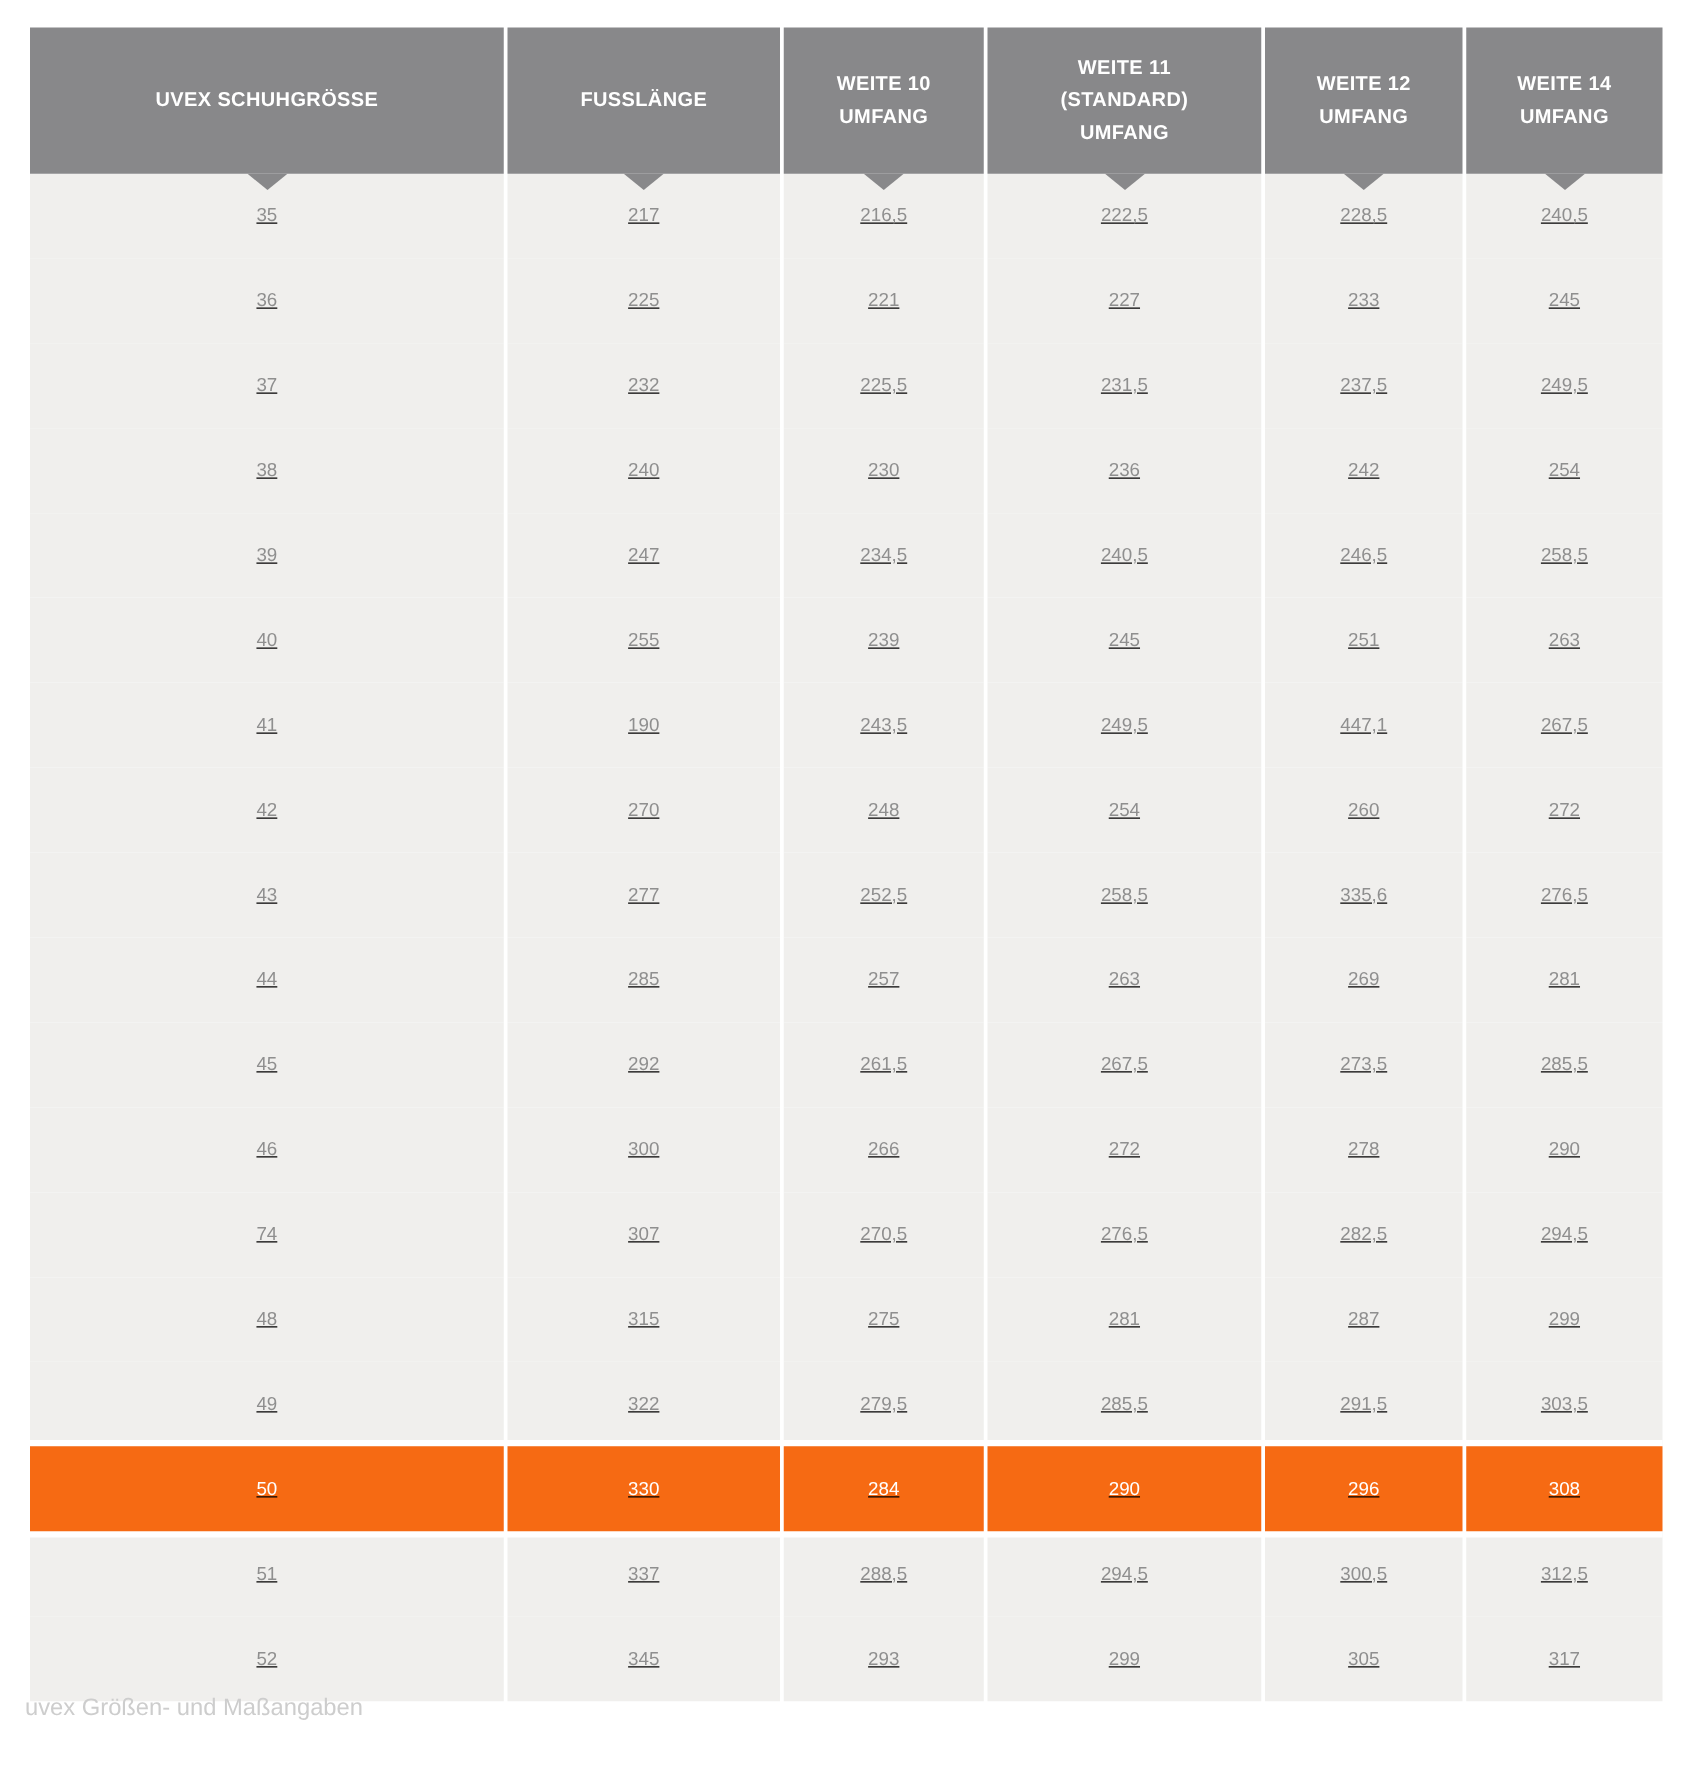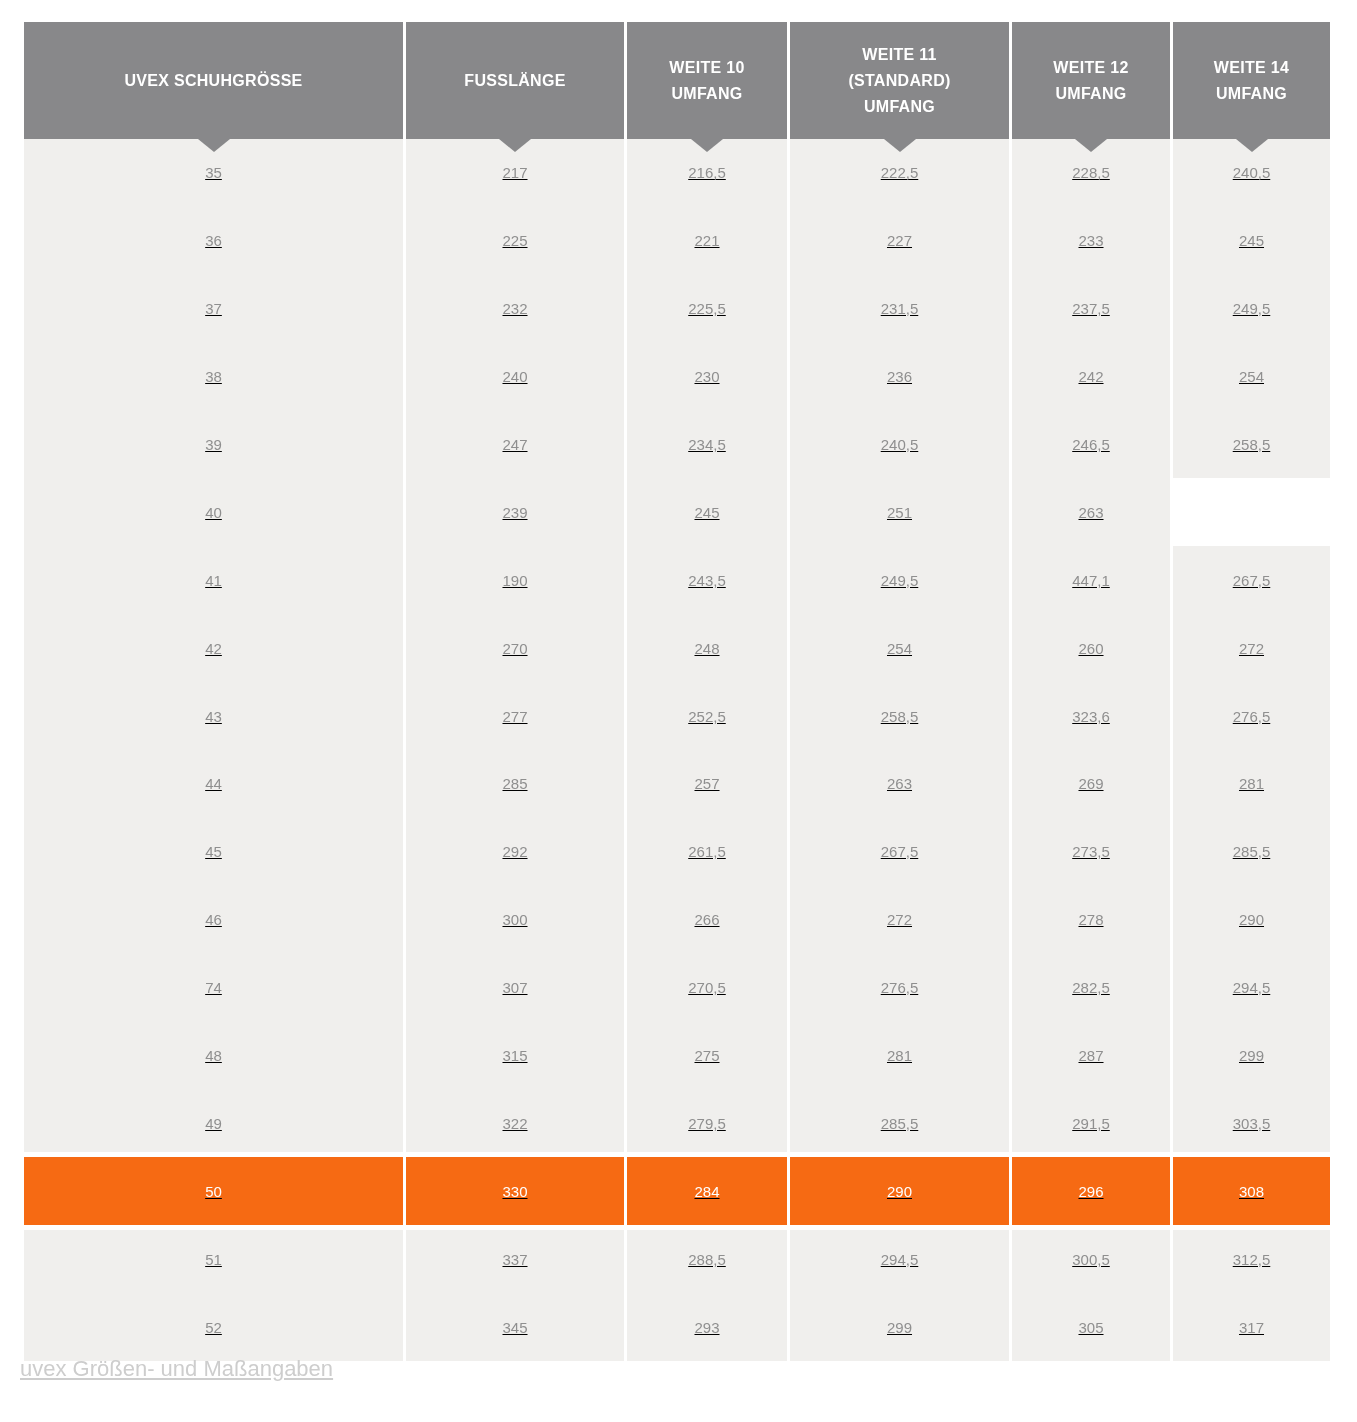--- a/index.html
+++ b/index.html
@@ -68,23 +68,22 @@
   }
   .row.highlight .cell {
     background: var(--highlight-bg, #f66a13);
     color: var(--highlight-text, #ffffff);
     font-weight: normal;
   }
   .caption {
     position: absolute;
     left: 20px;
     top: 1356px;
-    font-size: 22px;
+    font-size: 19px;
     color: var(--caption-text, #cdcdcd);
-    text-decoration: underline;
   }
 </style>
 </head>
 <body>
 
 <div class="table-wrap">
 
   <div class="grid-row header-row">
     <div class="header-cell">UVEX SCHUHGRÖSSE<span class="pointer"></span></div>
     <div class="header-cell">FUSSLÄNGE<span class="pointer"></span></div>
@@ -135,20 +134,21 @@
       <div class="grid-row row">
     <div class="cell">39</div>
     <div class="cell">247</div>
     <div class="cell">234,5</div>
     <div class="cell">240,5</div>
     <div class="cell">246,5</div>
     <div class="cell">258,5</div>
   </div>
       <div class="grid-row row">
     <div class="cell">40</div>
+    <div class="cell">255</div>
     <div class="cell">239</div>
     <div class="cell">245</div>
     <div class="cell">251</div>
     <div class="cell">263</div>
   </div>
       <div class="grid-row row">
     <div class="cell">41</div>
     <div class="cell">190</div>
     <div class="cell">243,5</div>
     <div class="cell">249,5</div>
@@ -161,21 +161,21 @@
     <div class="cell">248</div>
     <div class="cell">254</div>
     <div class="cell">260</div>
     <div class="cell">272</div>
   </div>
       <div class="grid-row row">
     <div class="cell">43</div>
     <div class="cell">277</div>
     <div class="cell">252,5</div>
     <div class="cell">258,5</div>
-    <div class="cell">323,6</div>
+    <div class="cell">335,6</div>
     <div class="cell">276,5</div>
   </div>
       <div class="grid-row row">
     <div class="cell">44</div>
     <div class="cell">285</div>
     <div class="cell">257</div>
     <div class="cell">263</div>
     <div class="cell">269</div>
     <div class="cell">281</div>
   </div>

